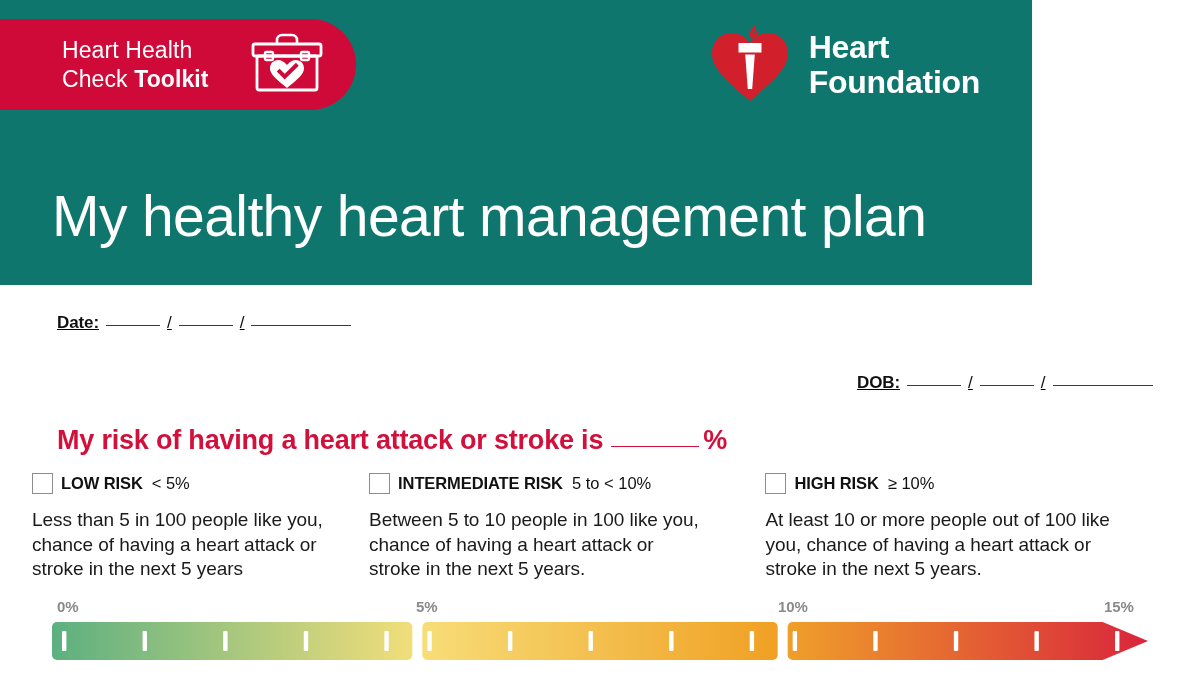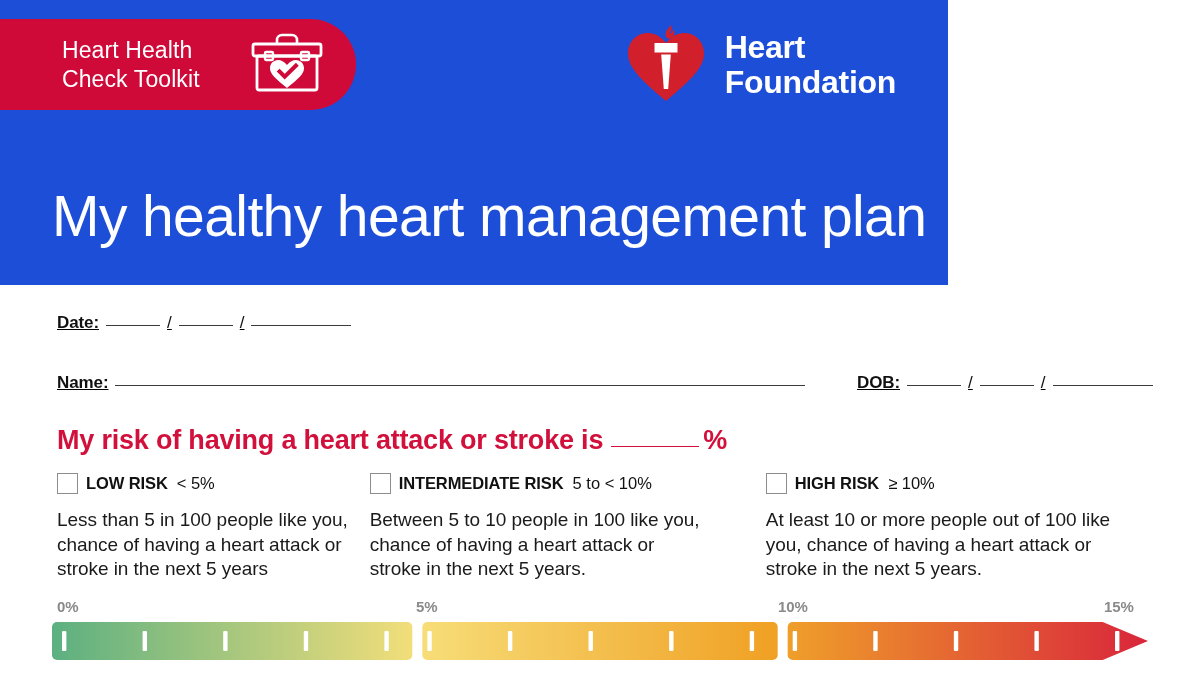--- a/index.html
+++ b/index.html
@@ -10,23 +10,23 @@
     background: #ffffff;
     font-family: "Liberation Sans", sans-serif;
     overflow: hidden;
     position: relative;
   }
 
   
   .header {
     position: absolute;
     left: 0; top: 0;
-    width: 948px;
+    width: 1032px;
     height: 285px;
-    background: #1d4ed8;
+    background: #0f766e;
   }
 
   .toolkit-badge {
     position: absolute;
     left: 0; top: 19px;
     width: 356px;
     height: 91px;
     background: #cf0a39;
     border-top-right-radius: 46px;
     border-bottom-right-radius: 46px;
@@ -36,21 +36,21 @@
 
   .toolkit-text {
     margin-left: 62px;
     color: #ffffff;
     font-size: 23px;
     line-height: 29px;
     letter-spacing: 0.1px;
     white-space: nowrap;
   }
   .toolkit-line { display: block; font-weight: 400; }
-  .toolkit-strong { font-weight: 400; }
+  .toolkit-strong { font-weight: 700; }
 
   .toolbox-icon {
     position: absolute;
     left: 248px;
     top: 50%;
     transform: translateY(-50%);
   }
 
   .hf-logo {
     position: absolute;
@@ -150,21 +150,21 @@
 
   
   .risk-cols {
     position: absolute;
     left: 0;
     top: 188px;
     width: 1200px;
     display: flex;
   }
   .risk-col { position: relative; }
-  .risk-col-1 { width: 380px; padding-left: 57px; }
+  .risk-col-1 { width: 380px; padding-left: 32px; }
   .risk-col-2 { width: 370px; padding-left: 1px; }
   .risk-col-3 { width: 450px; padding-left: 0px; margin-left: 40px; }
 
   .risk-head {
     display: flex;
     align-items: center;
     gap: 8px;
     white-space: nowrap;
     margin-bottom: 14px;
   }
@@ -280,24 +280,20 @@
 
   <div class="field-row row-date">
     <span class="field-label">Date:</span>
     <span class="blank blank-d1"></span>
     <span class="slash">/</span>
     <span class="blank blank-d2"></span>
     <span class="slash">/</span>
     <span class="blank blank-d3"></span>
   </div>
 
-  <div class="field-row row-name">
-    <span class="field-label">Name:</span>
-    <span class="blank blank-name"></span>
-  </div>
 
   <div class="field-row row-dob">
     <span class="field-label">DOB:</span>
     <span class="blank blank-d1"></span>
     <span class="slash">/</span>
     <span class="blank blank-d2"></span>
     <span class="slash">/</span>
     <span class="blank blank-d3"></span>
   </div>
 

